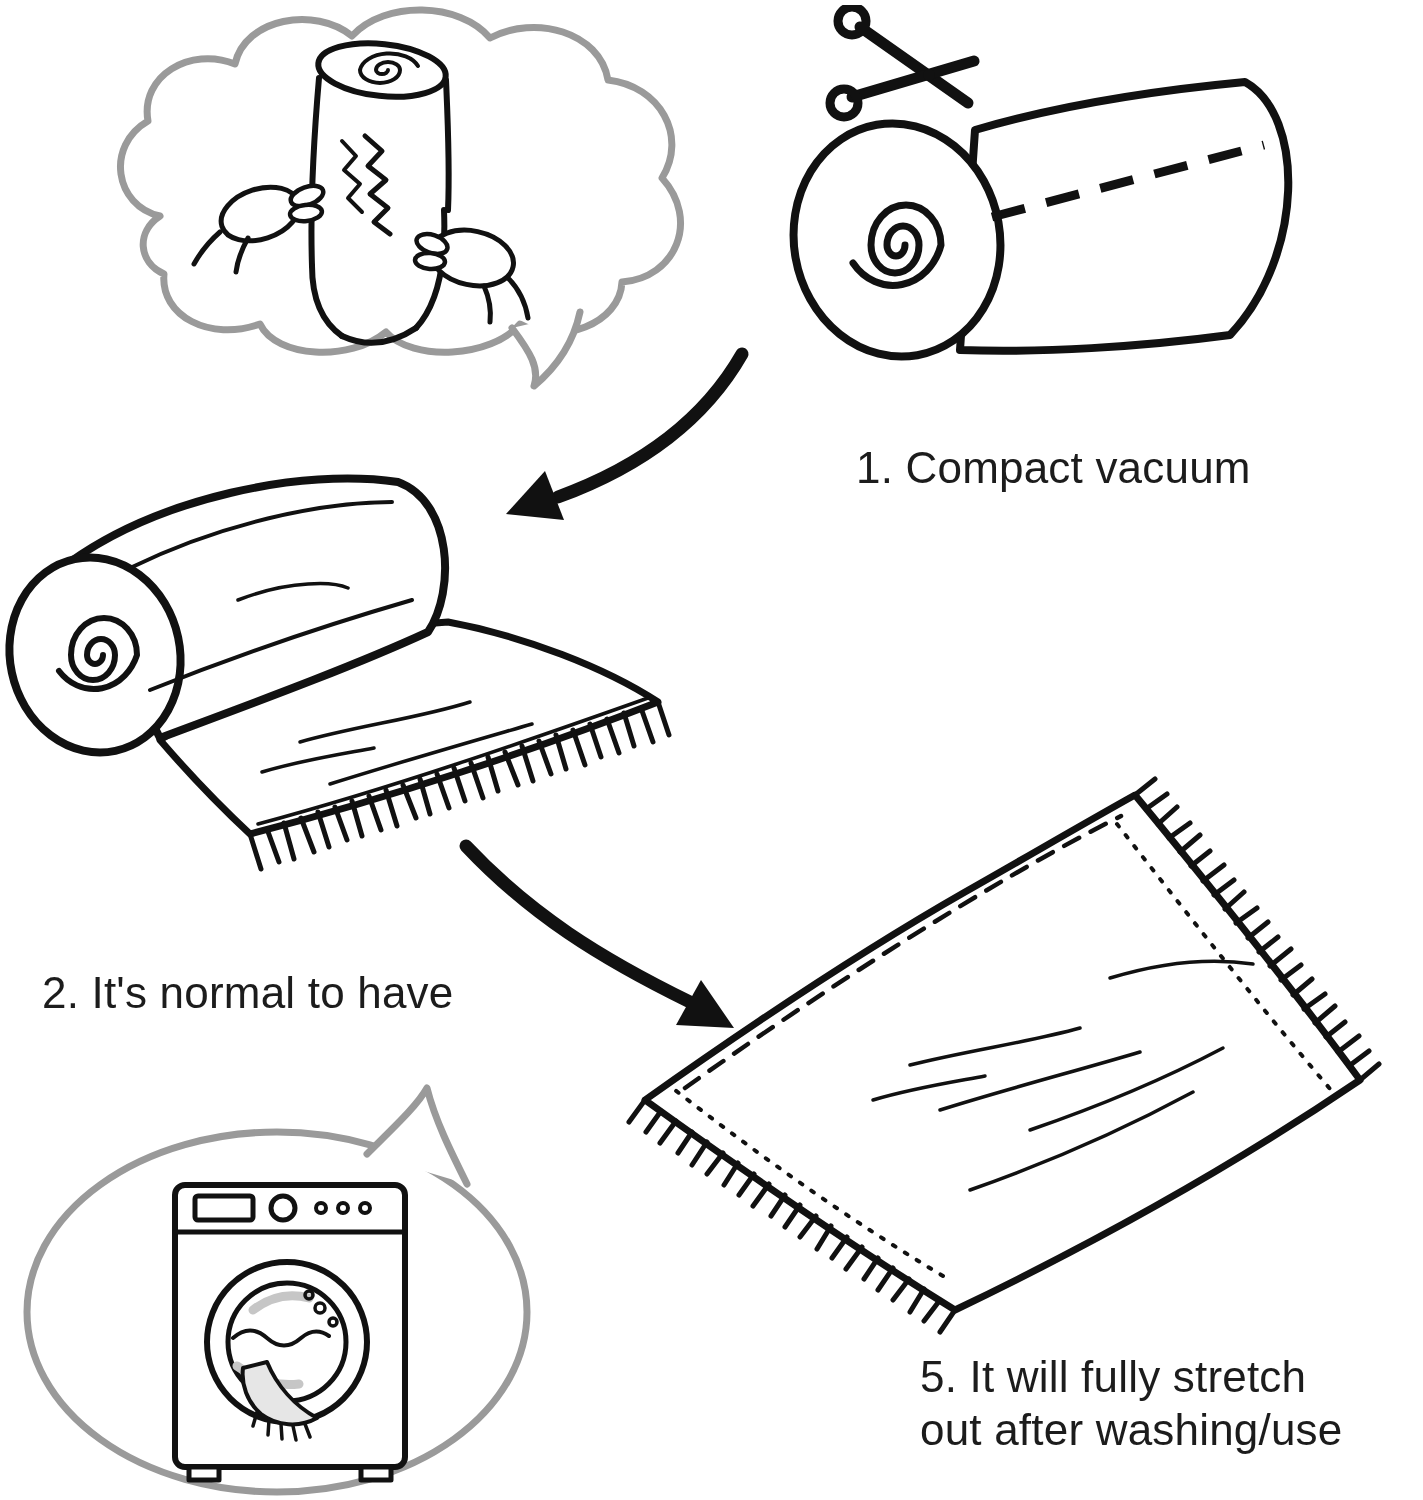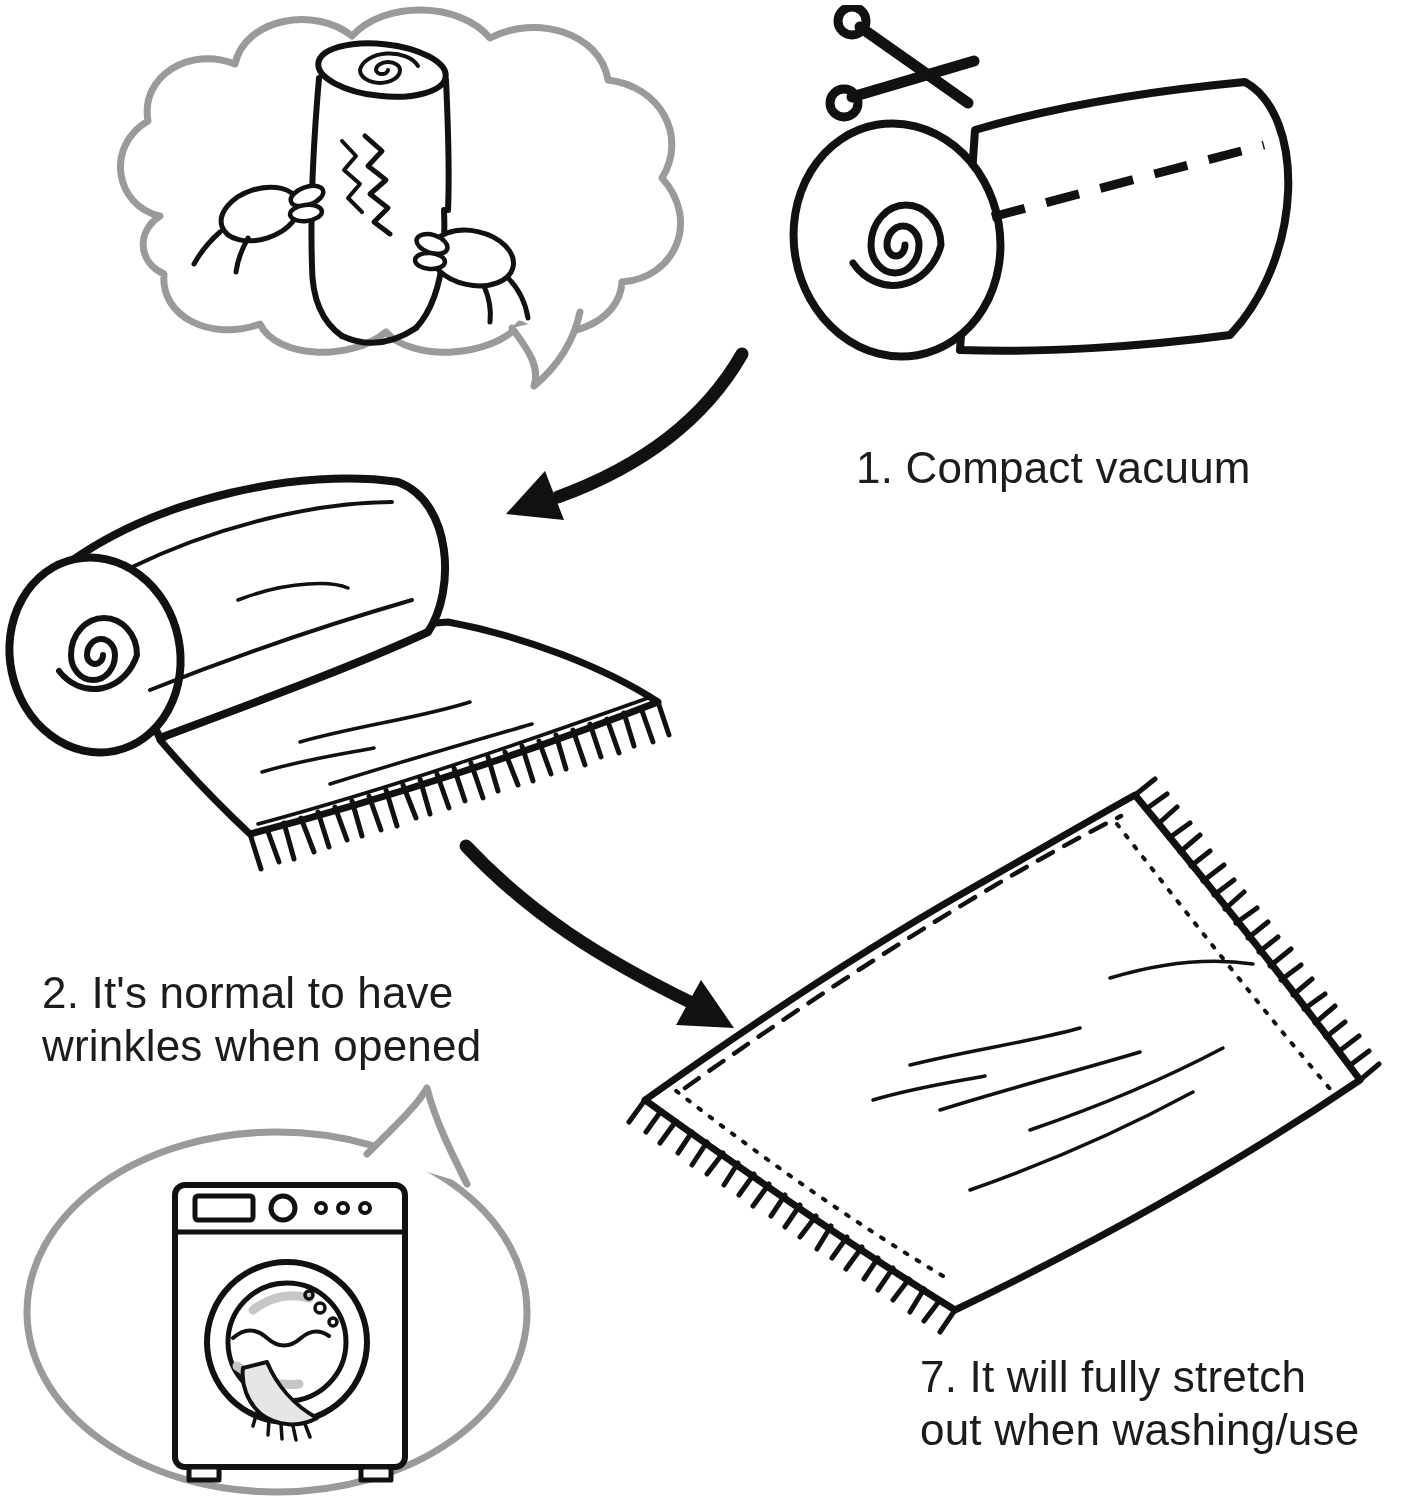--- a/index.html
+++ b/index.html
@@ -97,21 +97,20 @@
     </g>
   </svg>
 
   <svg class="abs" style="left:450px;top:830px" width="300" height="220" viewBox="0 0 300 220">
     <path d="M16,16 C80,84 150,128 240,172" stroke="#111111" stroke-width="13" fill="none" stroke-linecap="round"></path>
     <path d="M284,198 L226,195 L251,150 Z" fill="#111111"></path>
   </svg>
 
   <div class="step" style="left:42px;top:966px;width:580px">
     <div>2. It's normal to have</div>
-    <div>wrinkles when opened</div>
   </div>
 
   <svg class="abs" style="left:605px;top:770px" width="790" height="570" viewBox="0 0 790 570">
     <g stroke="#111111" fill="none" stroke-linecap="round" stroke-linejoin="round">
       <path d="M40,330 C150,252 262,178 360,122 C420,88 478,54 530,25 C610,122 690,222 755,310 C640,388 500,468 350,540 C240,472 140,402 40,330 Z" fill="#ffffff" stroke-width="7"></path>
       <path d="M512,54 C584,146 656,238 726,320" stroke-width="4" stroke-dasharray="3 11"></path>
       <path d="M338,506 C248,452 160,390 70,320" stroke-width="4" stroke-dasharray="3 11"></path>
       <path d="M80,318 C215,222 388,110 516,46" stroke-width="4.5" stroke-dasharray="17 13"></path>
       <path d="M305,295 C365,280 425,272 475,258" stroke-width="3.5"></path>
       <path d="M335,340 C405,318 475,300 535,282" stroke-width="3.5"></path>
@@ -144,17 +143,17 @@
       <circle cx="318" cy="242" r="4" stroke-width="3.5"></circle>
       <circle cx="294" cy="215" r="4" stroke-width="3.5"></circle>
       <path d="M252,282 C262,306 280,326 302,338 C284,348 262,346 246,334 C232,322 226,304 228,288 Z" fill="#e6e6e6" stroke-width="4"></path>
       <path stroke-width="3.5" d="M254,340 l-1,15 M266,344 l1,15 M278,346 l3,14 M290,344 l5,13 M242,332 l-4,14"></path>
       <rect x="174" y="387" width="30" height="13" fill="#ffffff" stroke-width="5"></rect>
       <rect x="346" y="387" width="30" height="13" fill="#ffffff" stroke-width="5"></rect>
     </g>
   </svg>
 
   <div class="step" style="left:920px;top:1350px;width:500px">
-    <div>7. It will fully stretch</div>
-    <div>out when washing/use</div>
+    <div>5. It will fully stretch</div>
+    <div>out after washing/use</div>
   </div>
 
 </div>
 
 </body></html>

